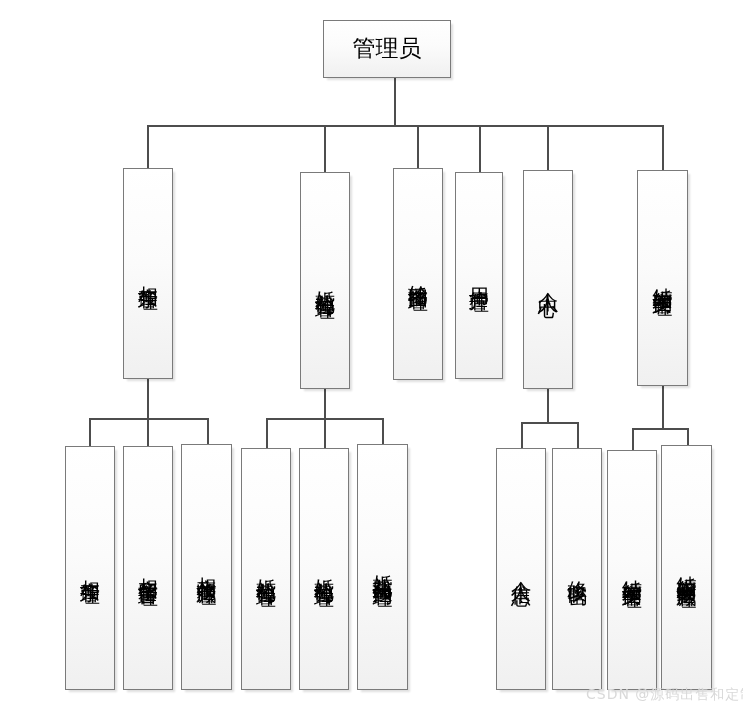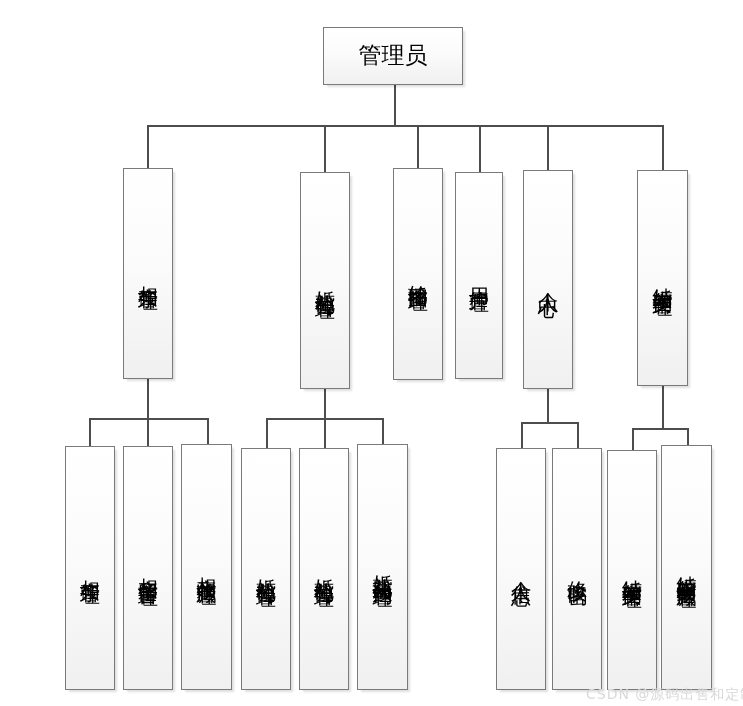--- a/index.html
+++ b/index.html
@@ -98,21 +98,21 @@
   <div class="edge v" style="left:547px; top:388px; height:35px;"></div>
   <div class="edge h" style="left:521px; top:422px; width:58px;"></div>
   <div class="edge v" style="left:521px; top:422px; height:26px;"></div>
   <div class="edge v" style="left:577px; top:422px; height:26px;"></div>
 
   <div class="edge v" style="left:662px; top:385px; height:44px;"></div>
   <div class="edge h" style="left:632px; top:428px; width:57px;"></div>
   <div class="edge v" style="left:632px; top:428px; height:22px;"></div>
   <div class="edge v" style="left:687px; top:428px; height:18px;"></div>
 
-  <div class="node root" style="left:323px; top:27px; width:140px; height:58px;">
+  <div class="node root" style="left:323px; top:20px; width:128px; height:58px;">
     <span class="lbl">管理员</span>
   </div>
 
   <div class="node vert lvl2" style="left:123px; top:168px; width:50px; height:211px;">
     <span class="lbl">相亲管理</span>
   </div>
   <div class="node vert lvl2" style="left:300px; top:172px; width:50px; height:217px;">
     <span class="lbl">婚礼公司管理</span>
   </div>
   <div class="node vert lvl2" style="left:393px; top:168px; width:50px; height:212px;">

